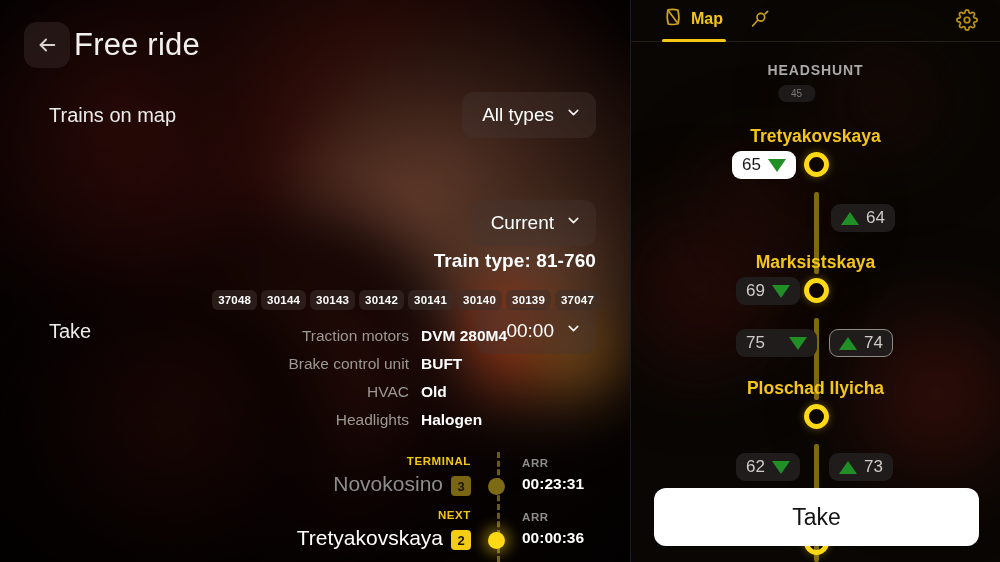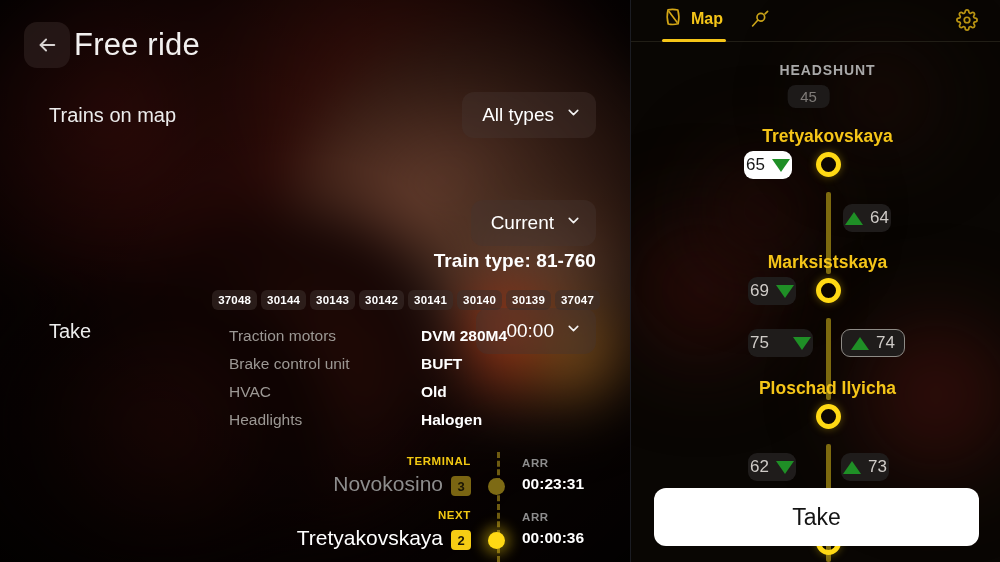--- a/index.html
+++ b/index.html
@@ -65,21 +65,21 @@
 
   .cars { position:absolute; right:31px; top:290px; display:flex; gap:4px; }
   .car {
     background:rgba(60,48,44,.55); border-radius:6px;
     padding:4px 6px; color:#fff; font-size:11.5px; font-weight:bold;
     letter-spacing:.2px;
   }
 
   .specs { position:absolute; right:35px; top:327px; width:420px; }
   .spec-row { display:flex; align-items:baseline; justify-content:flex-end; gap:12px; height:28px; }
-  .spec-key { color:#9c9894; font-size:15.5px; width:180px; }
+  .spec-key { color:#9c9894; font-size:15.5px; text-align:right; width:180px; }
   .spec-val { color:#ffffff; font-size:15.5px; font-weight:bold; width:175px; text-align:left; }
 
   
   .stations { position:absolute; left:0; bottom:0; width:631px; height:110px;margin-top:20px; }
   .st-line { position:absolute; left:497px; top:0; bottom:0; width:0;
     border-left:3px dashed #6e5b10; }
   .st-row { position:absolute; width:631px; height:48px; }
   .st-row.terminal { top:8px; }
   .st-row.next { top:62px; }
   .st-tag { position:absolute; right:160px; top:-5px; font-size:11.5px; font-weight:bold; letter-spacing:.6px; color:#f2c812; }
@@ -111,33 +111,33 @@
   .rb4 { left:150px; top:30px; width:200px; height:140px; background:radial-gradient(circle,#1a0a06 0%,transparent 72%); }
 
   .tabbar { position:absolute; left:0; top:0; width:369px; height:42px; }
   .tabbar-line { position:absolute; left:0; bottom:0; width:369px; height:1px; background:#211e16; }
   .tab-map { position:absolute; left:31px; top:6px; display:flex; align-items:center; gap:7px; cursor:pointer; }
   .tab-map-label { color:#f5c518; font-size:16px; font-weight:bold; }
   .tab-underline { position:absolute; left:31px; bottom:0; width:64px; height:3px; background:#f5c518; border-radius:2px; }
   .tab-search { position:absolute; left:117px; top:9px; cursor:pointer; }
   .tab-gear { position:absolute; right:22px; top:9px; cursor:pointer; }
 
-  .map-body { position:absolute; left:12px; top:42px; width:331px; height:520px; }
+  .map-body { position:absolute; left:0; top:42px; width:331px; height:520px; }
   .track-seg { position:absolute; left:183px; width:5px; background:#7d6a0f; border-radius:2px; }
 
   .hs-label { position:absolute; width:369px; top:20px; text-align:center; color:#a9a9a9; font-size:14px; font-weight:bold; letter-spacing:.9px; }
   .hs-badge { position:absolute; left:50%; transform:translateX(-50%); top:43px;
-    background:#1d1a19; border-radius:8px; padding:3px 13px; color:#7f7b78; font-size:15px; }
+    background:#1d1a19; border-radius:8px; padding:3px 13px; color:#7f7b78; font-size:10px; }
 
   .st-title { position:absolute; width:369px; text-align:center; color:#f5c518; font-size:17.5px; font-weight:bold; }
   .ring { position:absolute; left:173px; width:25px; height:25px; border-radius:50%;
     border:5px solid #ffd914; box-shadow:0 0 9px rgba(255,217,20,.35); background:transparent; }
 
   .pill { position:absolute; display:flex; align-items:center; gap:7px;
-    border-radius:9px; padding:4px 2px; font-size:17px; font-weight:400; }
+    border-radius:9px; padding:4px 10px; font-size:17px; font-weight:400; }
   .pill.white { background:#ffffff; color:#171717; }
   .pill.dark  { background:#1f1c1b; color:#cfcbc7; }
   .pill.dark.outlined { border:1.5px solid #8e8b86; padding:3px 9px; }
   .tri { width:0; height:0; }
   .tri.down { border-left:9px solid transparent; border-right:9px solid transparent; border-top:13px solid #1f8f26; }
   .tri.up   { border-left:9px solid transparent; border-right:9px solid transparent; border-bottom:13px solid #1f8f26; }
 
   .take-btn {
     position:absolute; left:23px; bottom:16px; width:325px; height:58px;
     background:#ffffff; border-radius:12px; display:flex; align-items:center; justify-content:center;

